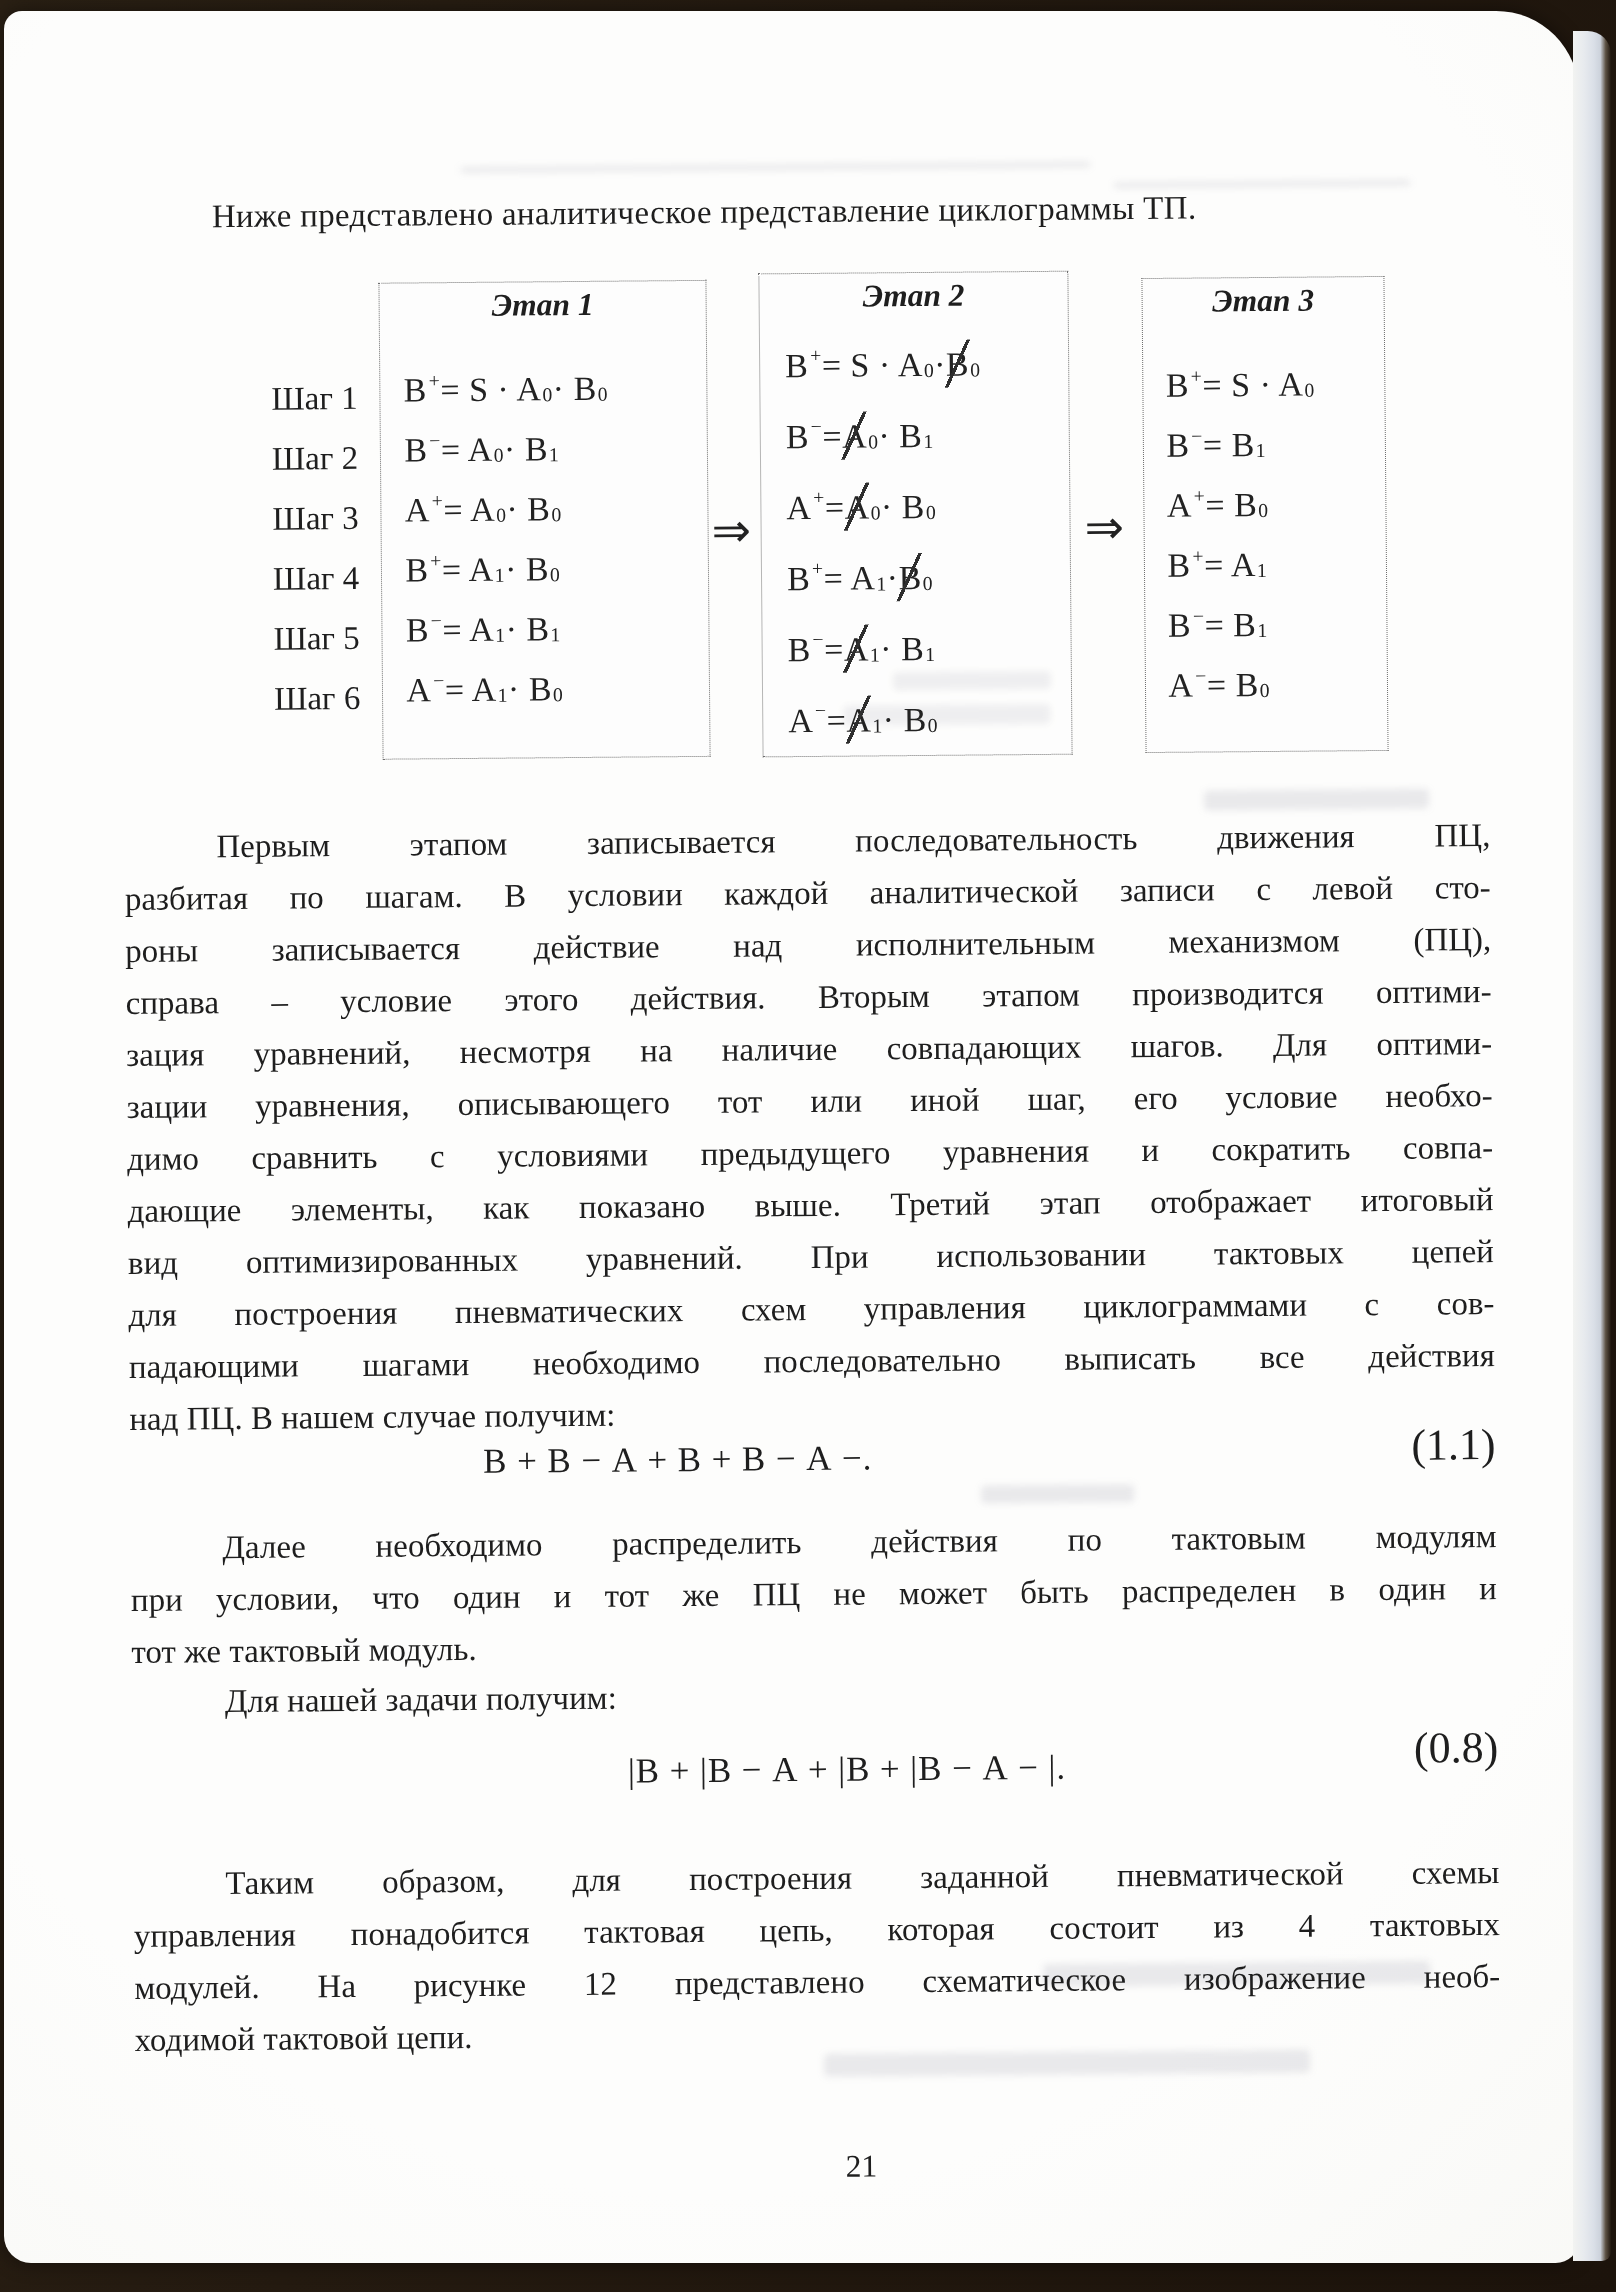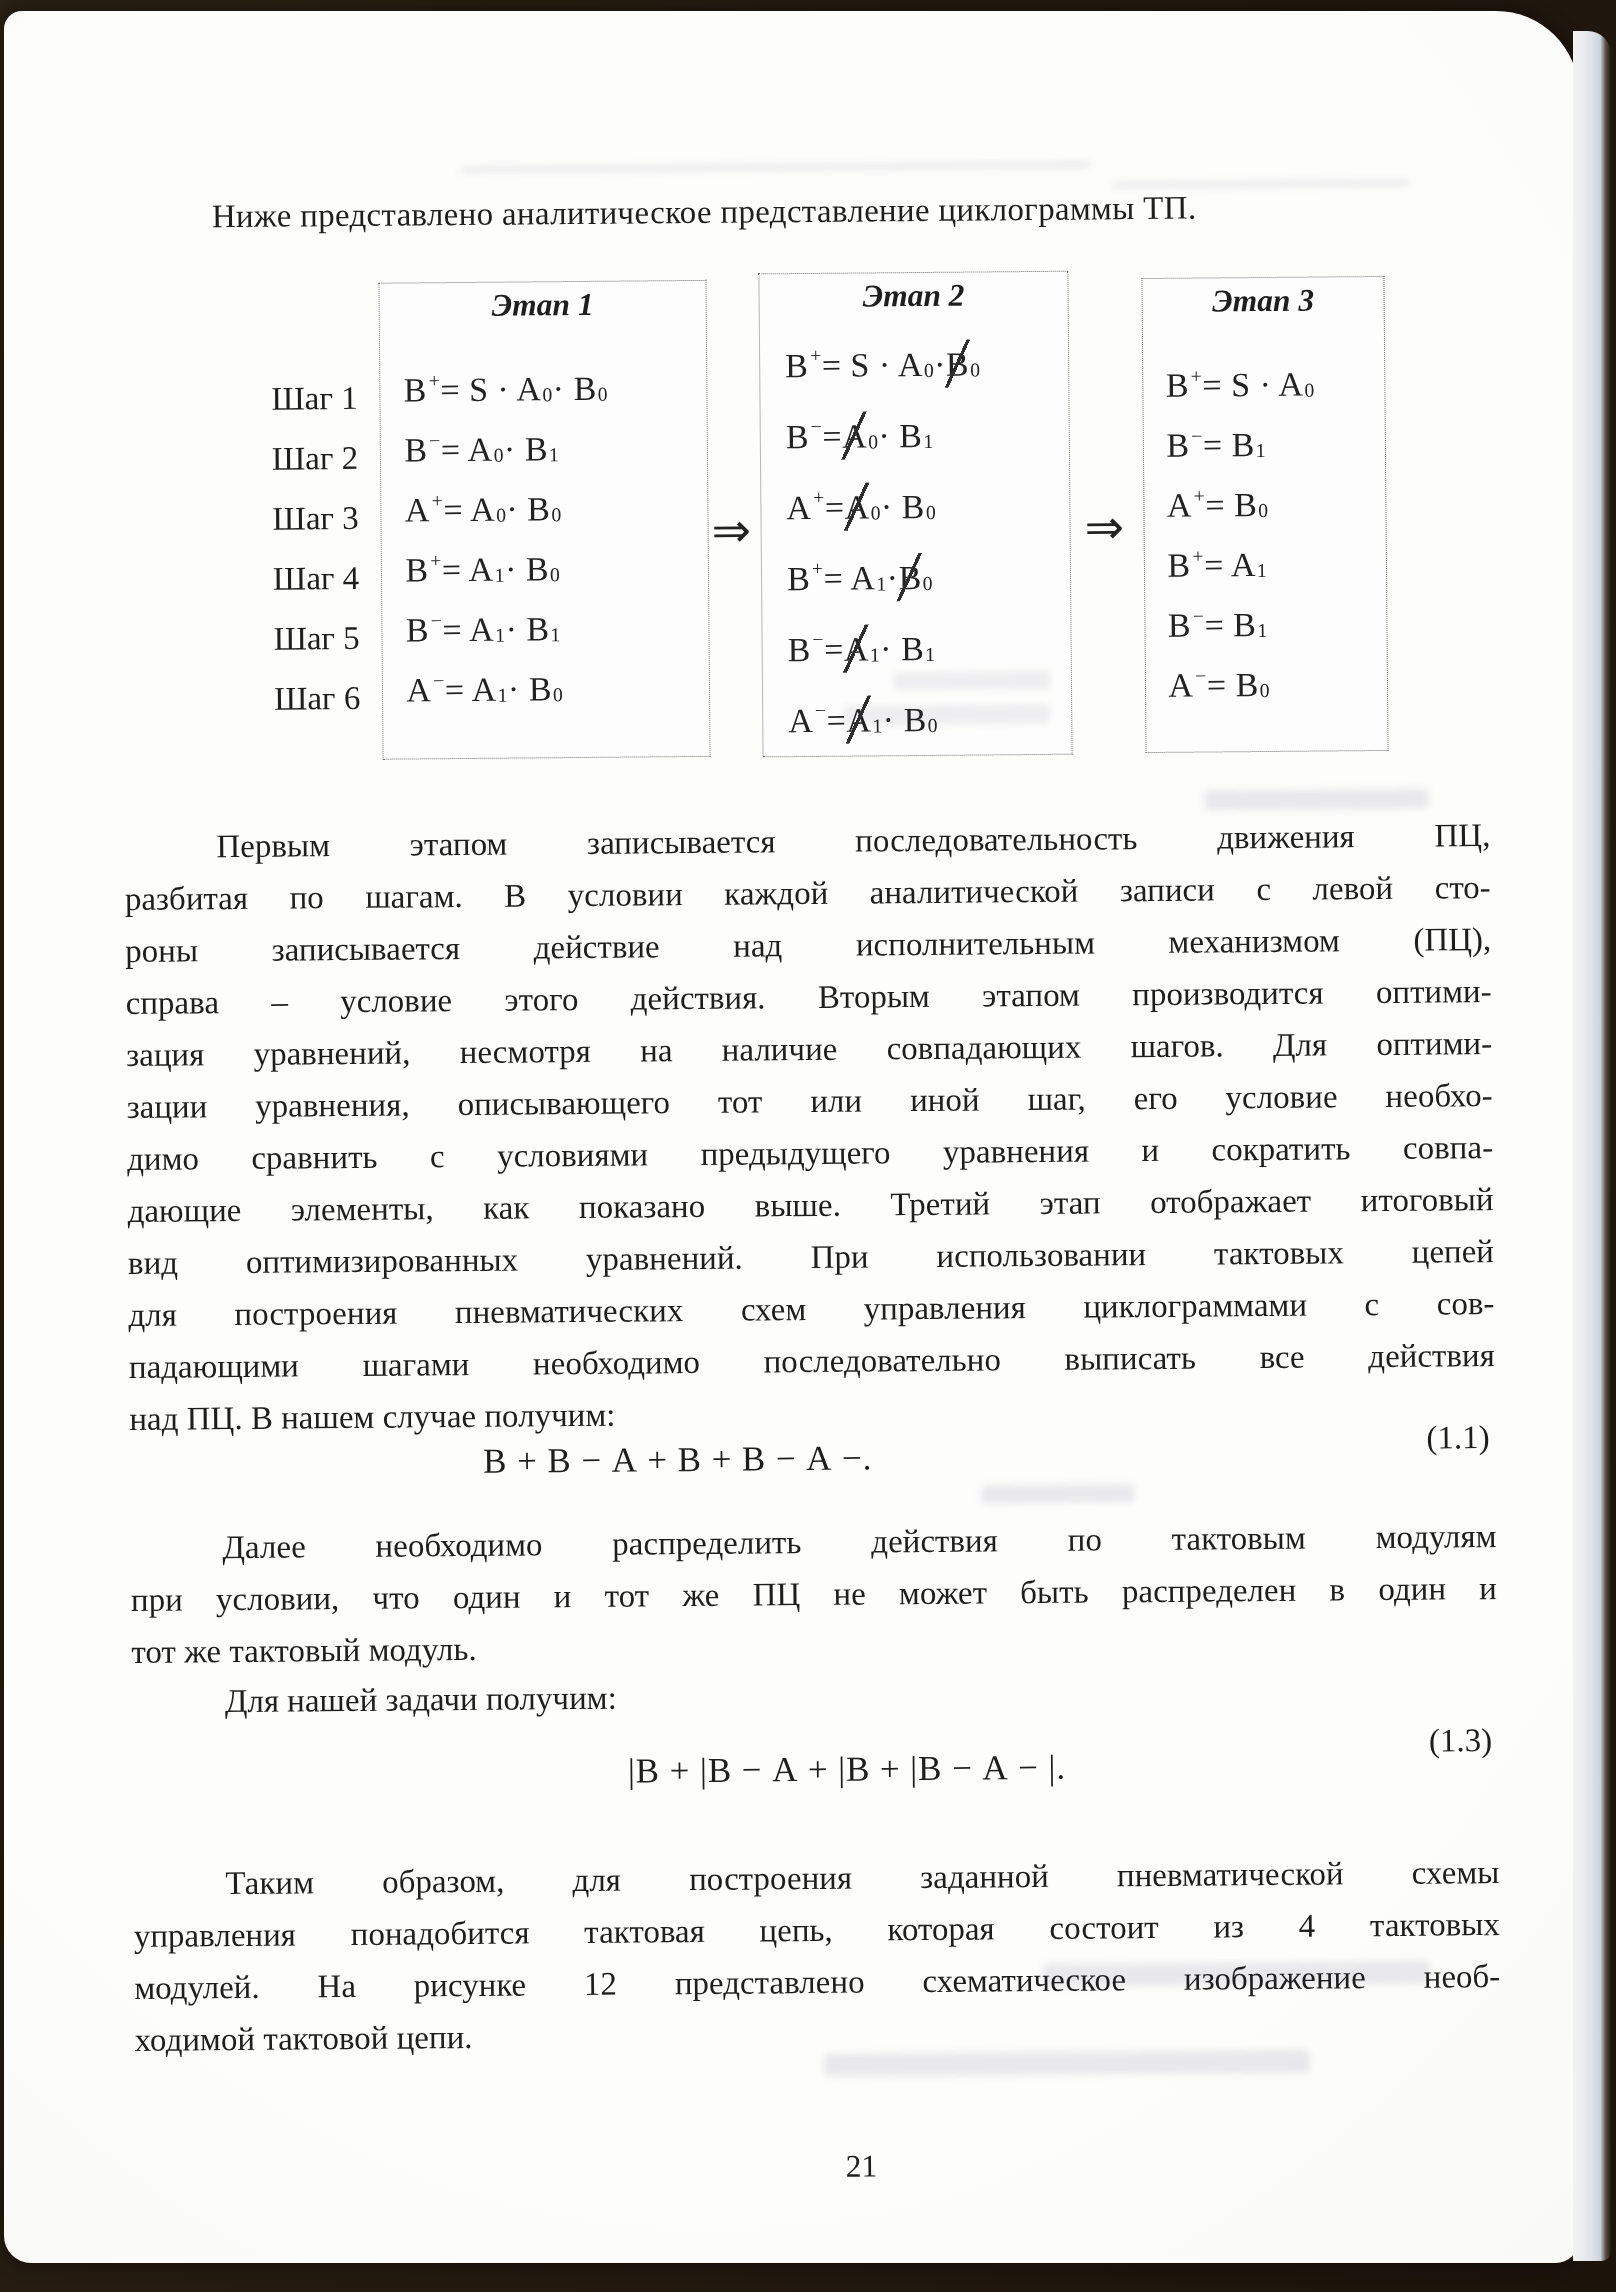--- a/index.html
+++ b/index.html
@@ -59,21 +59,21 @@
   .para1{top:815px}
   .para2{top:1516px}
   .para3{top:1852px}
   .leadin{position:absolute;left:219px;top:1678px;font-size:33px}
 
   .formula{position:absolute;left:126px;width:1366px;font-size:35px;text-align:center;letter-spacing:0.9px}
   .f1{top:1439px}
   .f1 .ftext{display:inline-block;transform:translateX(-135px)}
   .f2{top:1750px}
   .f2 .ftext{display:inline-block;transform:translateX(31.5px)}
-  .flabel{position:absolute;right:6px;font-size:33px;letter-spacing:0}
+  .flabel{position:absolute;right:0;font-size:44px;letter-spacing:0}
   .f1 .flabel{top:-14.4px}
   .f2 .flabel{top:-21.6px}
 
   .pagenum{position:absolute;top:2149px;left:126px;width:1451px;text-align:center;font-size:31.5px}
 
   
   .ghost{position:absolute;background:rgba(110,116,138,.14);filter:blur(3.6px);border-radius:4.5px;pointer-events:none}
   .g1{left:468px;top:164px;width:630px;height:6.3px}
   .g2{left:1121px;top:185px;width:297px;height:6.3px}
   .g3{left:896px;top:673px;width:158px;height:18px}
@@ -176,21 +176,21 @@
   <div class="para para2">
       <div class="line indent">Далее необходимо распределить действия по тактовым модулям</div>
       <div class="line">при условии, что один и тот же ПЦ не может быть распределен в один и</div>
       <div class="line nojust">тот же тактовый модуль.</div>
     </div>
 
   <div class="leadin">Для нашей задачи получим:</div>
 
   <div class="formula f2">
     <span class="ftext">|В + |В − А + |В + |В − А − |.</span>
-    <span class="flabel">(1.3)</span>
+    <span class="flabel">(0.8)</span>
   </div>
 
   <div class="para para3">
       <div class="line indent">Таким образом, для построения заданной пневматической схемы</div>
       <div class="line">управления понадобится тактовая цепь, которая состоит из 4 тактовых</div>
       <div class="line">модулей. На рисунке 12 представлено схематическое изображение необ-</div>
       <div class="line nojust">ходимой тактовой цепи.</div>
     </div>
 
   <div class="pagenum">21</div>

